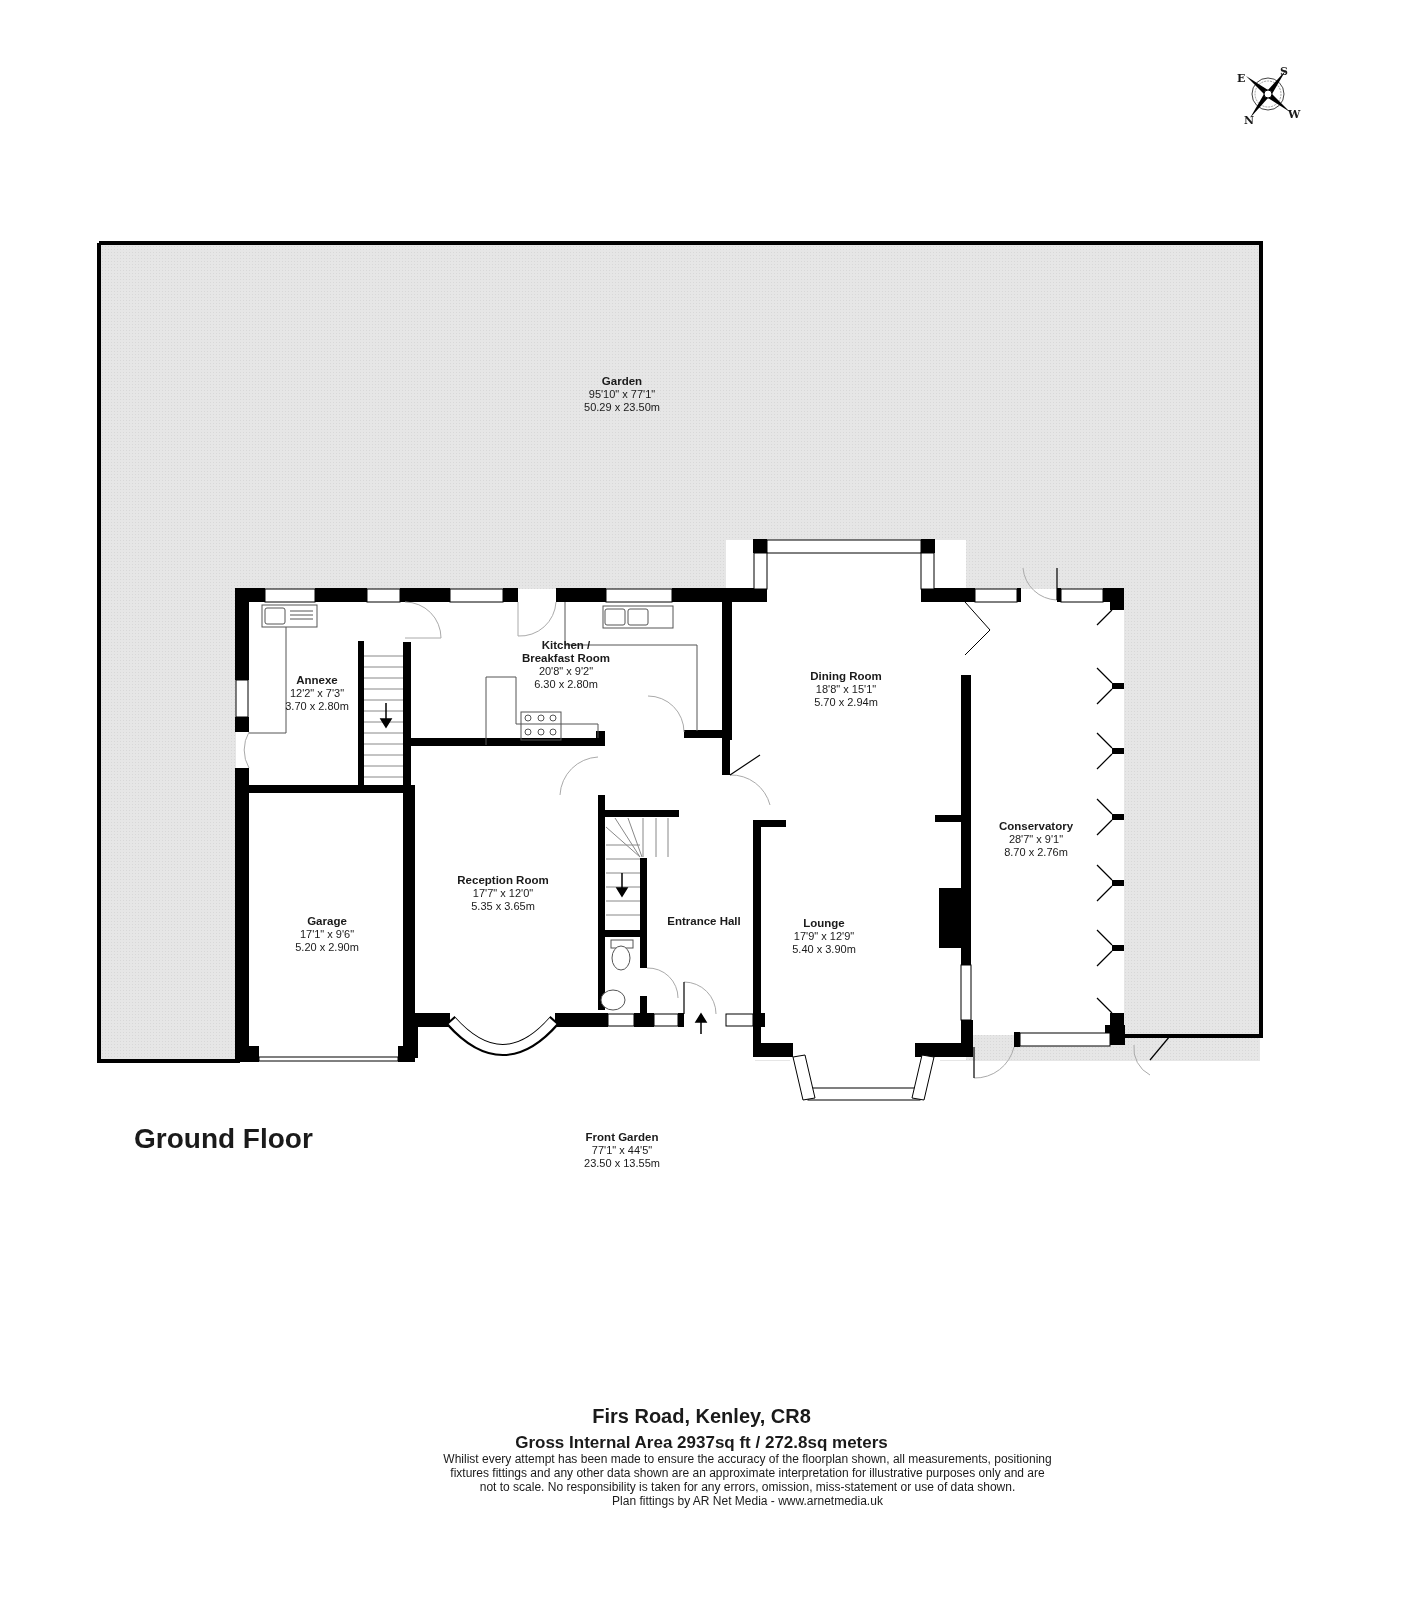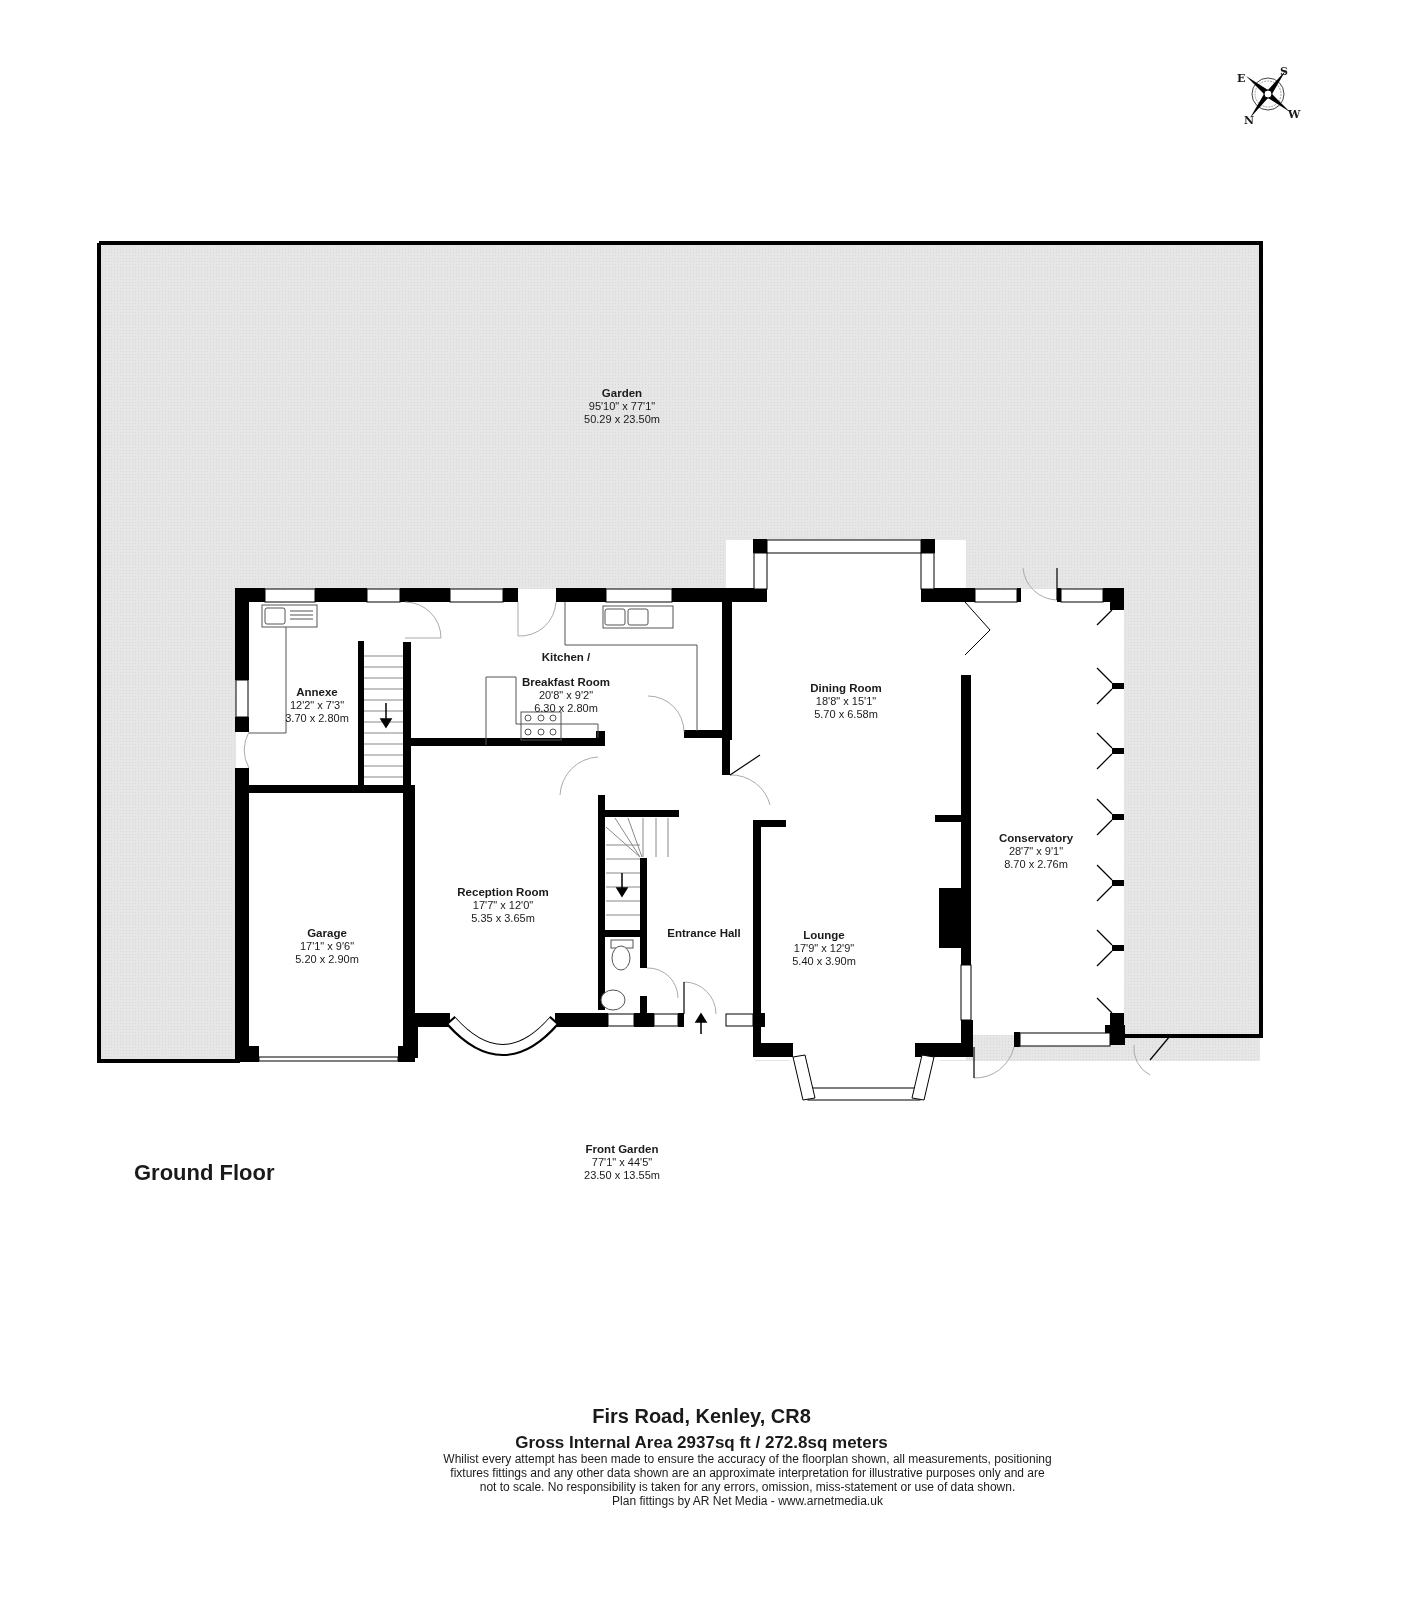--- a/index.html
+++ b/index.html
@@ -1,20 +1,20 @@
 <!DOCTYPE html>
 <html><head>
 <meta charset="utf-8">
 <style>
   html, body { margin: 0; padding: 0; background: #ffffff; }
   body { width: 1403px; height: 1600px; position: relative; overflow: hidden; font-family: "Liberation Sans", sans-serif; color: #1a1a1a; }
   #plan { position: absolute; left: 0; top: 0; width: 1403px; height: 1600px; }
   .room-label { position: absolute; text-align: center; transform: translateX(-50%); line-height: 13px; font-size: 11px; white-space: nowrap; }
-  .room-label .name { font-weight: bold; font-size: 11.5px; margin-top: 12px; }
-  .floor-title { position: absolute; left: 134px; top: 1160px; font-size: 22px; font-weight: bold; }
+  .room-label .name { font-weight: bold; font-size: 11.5px; }
+  .floor-title { position: absolute; left: 134px; top: 1123px; font-size: 28px; font-weight: bold; }
   .compass-letter { position: absolute; font-family: "DejaVu Serif", serif; font-weight: bold; font-size: 11px; }
   .footer { position: absolute; left: 0; width: 1403px; text-align: center; }
   .footer .address { top: 1405px; position: absolute; width: 100%; font-size: 20px; font-weight: bold; }
   .footer .area { top: 1433px; position: absolute; width: 100%; font-size: 17px; font-weight: bold; }
   .footer .disc { position: absolute; width: 100%; font-size: 12px; font-weight: normal; line-height: 14px; padding-left: 46px; }
 </style>
 </head>
 <body>
 
 <svg id="plan" viewBox="0 0 1403 1600" xmlns="http://www.w3.org/2000/svg">
@@ -269,21 +269,21 @@
 <div class="room-label" style="left:566px;top:639px">
   <div class="name">Kitchen /</div>
   <div class="name">Breakfast Room</div>
   <div>20'8" x 9'2"</div>
   <div>6.30 x 2.80m</div>
 </div>
 
 <div class="room-label" style="left:846px;top:670px">
   <div class="name">Dining Room</div>
   <div>18'8" x 15'1"</div>
-  <div>5.70 x 6.58m</div>
+  <div>5.70 x 2.94m</div>
 </div>
 
 <div class="room-label" style="left:1036px;top:820px">
   <div class="name">Conservatory</div>
   <div>28'7" x 9'1"</div>
   <div>8.70 x 2.76m</div>
 </div>
 
 <div class="room-label" style="left:503px;top:874px">
   <div class="name">Reception Room</div>

